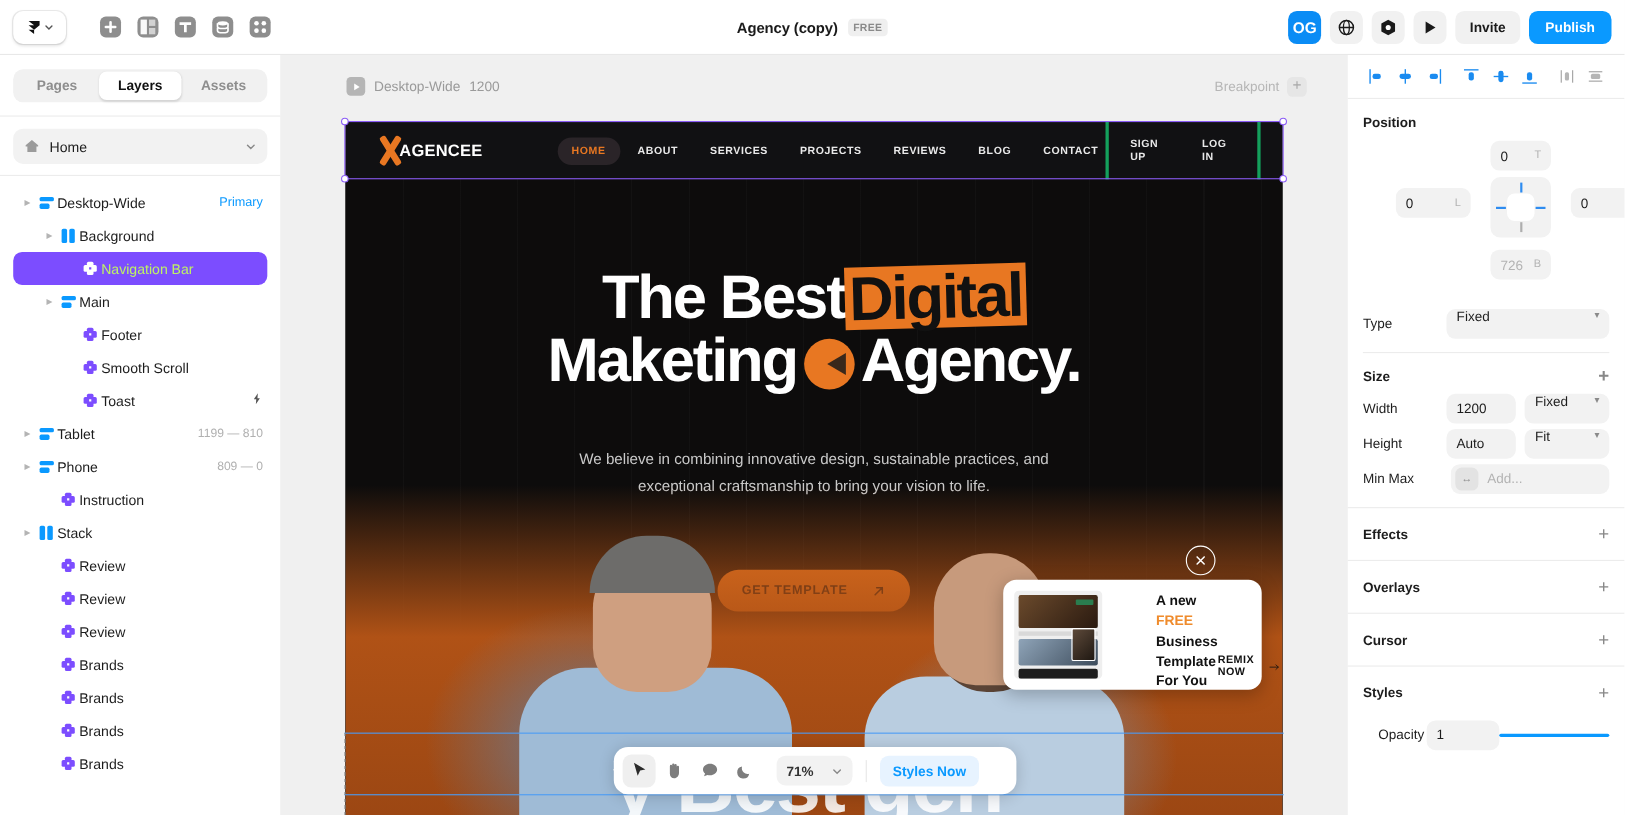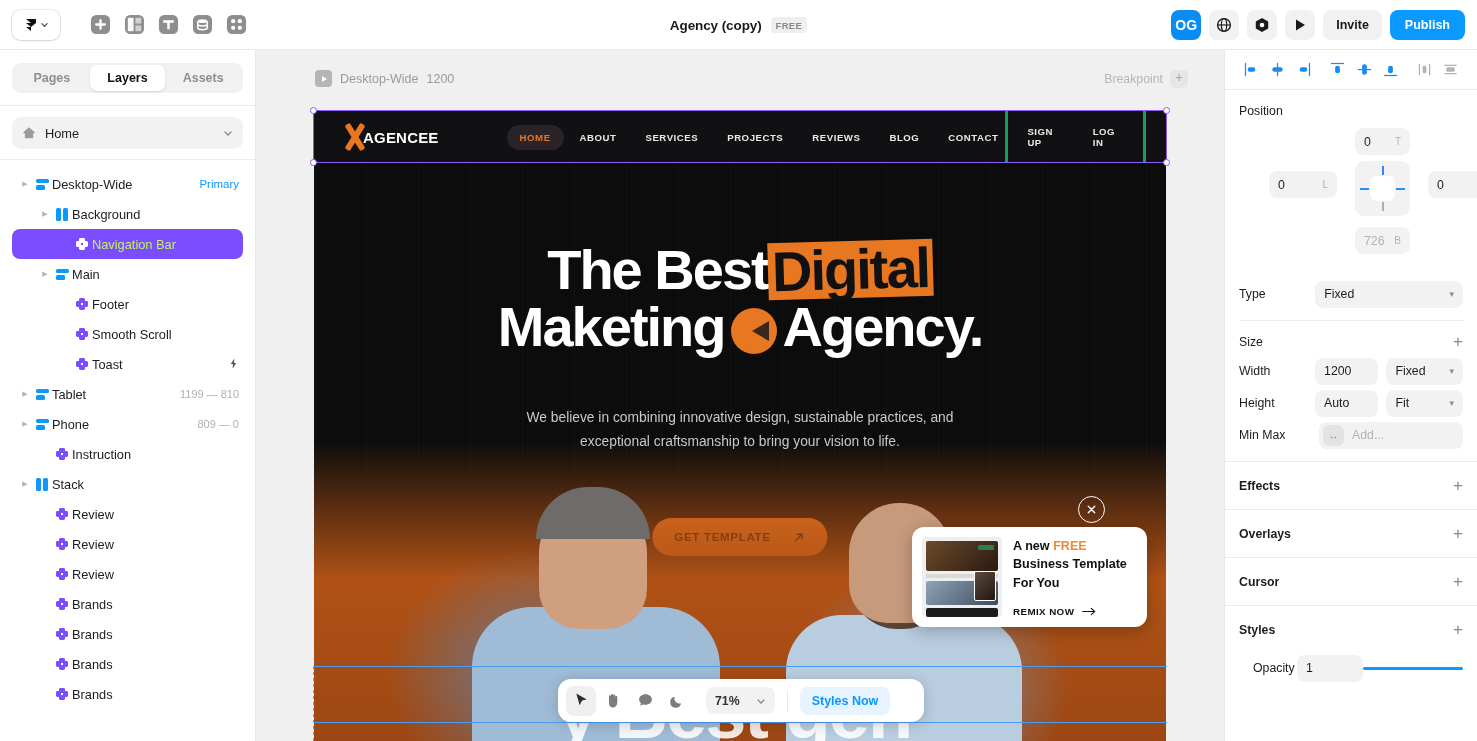--- a/index.html
+++ b/index.html
@@ -306,21 +306,21 @@
     background:#2a7d4f; border-radius:1px; }
   .tt-b { position: absolute; left: 4px; top: 37px; width: 72px; height: 4px;
     background: #d9d9d9; }
   .tt-c { position: absolute; left: 4px; top: 44px; width: 72px; height: 24px;
     background: linear-gradient(135deg,#8fa4b8,#3d4c5c); border-radius: 2px; }
   .tt-d { position: absolute; left: 4px; top: 71px; width: 72px; height: 9px;
     background: #1d1d1d; border-radius: 2px; }
   .toast-mini { position: absolute; left: 62px; top: 44px; width: 22px; height: 30px;
     background: linear-gradient(135deg,#5e4a3a,#1f1812); border-radius: 2px;
     border: 1.5px solid #fff; }
-  .toast-body { display: flex; flex-direction: column; }
+  .toast-body { display: flex; flex-direction: row; margin-left: 38px; }
   .toast-title { font-size: 12.6px; font-weight: 700; color: #111; line-height: 1.45; }
   .toast-title .free { color: #ef8b2c; }
   .toast-link {
     margin-top: auto; font-size: 9.8px; font-weight: 700; color: #111;
     letter-spacing: .4px; display: flex; align-items: center; gap: 8px; cursor: pointer;
   }
 
   
   .bottombar {
     position: absolute; left: 302px; top: 629px; height: 43px; width: 366px;
@@ -354,21 +354,21 @@
     height: 40px; display: flex; align-items: center; padding: 0 14px; gap: 2px;
     border-bottom: 1px solid #ececec;
   }
   .align-btn {
     width: 26px; height: 26px; border-radius: 6px; display: flex;
     align-items: center; justify-content: center; cursor: pointer;
   }
   .align-gap { width: 6px; }
 
   .sec-title {
-    padding: 14px 14px 6px 14px; font-size: 12.3px; font-weight: 400; color: #1c1c1c;
+    padding: 14px 14px 6px 14px; font-size: 12.3px; font-weight: 700; color: #1c1c1c;
     display: flex; align-items: center;
   }
   .sec-plus { margin-left: auto; font-size: 17px; color: #888; cursor: pointer; line-height: 14px;}
   .sec-div { height: 1px; background: #ececec; margin: 10px 14px 0 14px; }
 
   .pos-grid { position: relative; height: 150px; margin-top: 4px; }
   .numfield {
     position: absolute; height: 27px; border-radius: 8px; background: #f2f2f2;
     display: flex; align-items: center; padding: 0 9px; cursor: text;
   }
@@ -393,21 +393,21 @@
     display: flex; align-items: center; height: 32px; padding: 0 14px; gap: 8px;
   }
   .plabel { font-size: 12.3px; color: #1c1c1c; width: 72px; }
   .pfield {
     height: 27px; border-radius: 8px; background: #f2f2f2;
     display: flex; align-items: center; padding: 0 9px; font-size: 12.3px;
     color: #1c1c1c; cursor: text;
   }
   .pselect {
     height: 27px; border-radius: 8px; background: #f2f2f2;
-    display: flex; align-items: center; padding: 0 9px; font-size: 12.3px;
+    display: flex; padding: 0 9px; font-size: 12.3px;
     color: #1c1c1c; cursor: pointer; gap: 20px;
   }
   .pselect .chev { margin-left: auto; font-size: 9px; color: #8a8a8a; }
   .addfield {
     flex: 1; height: 27px; border-radius: 8px; background: #f2f2f2;
     display: flex; align-items: center; gap: 8px; padding: 0 4px; cursor: pointer;
   }
   .add-ico {
     width: 21px; height: 21px; border-radius: 6px; background: #e3e3e3;
     display: flex; align-items: center; justify-content: center;

